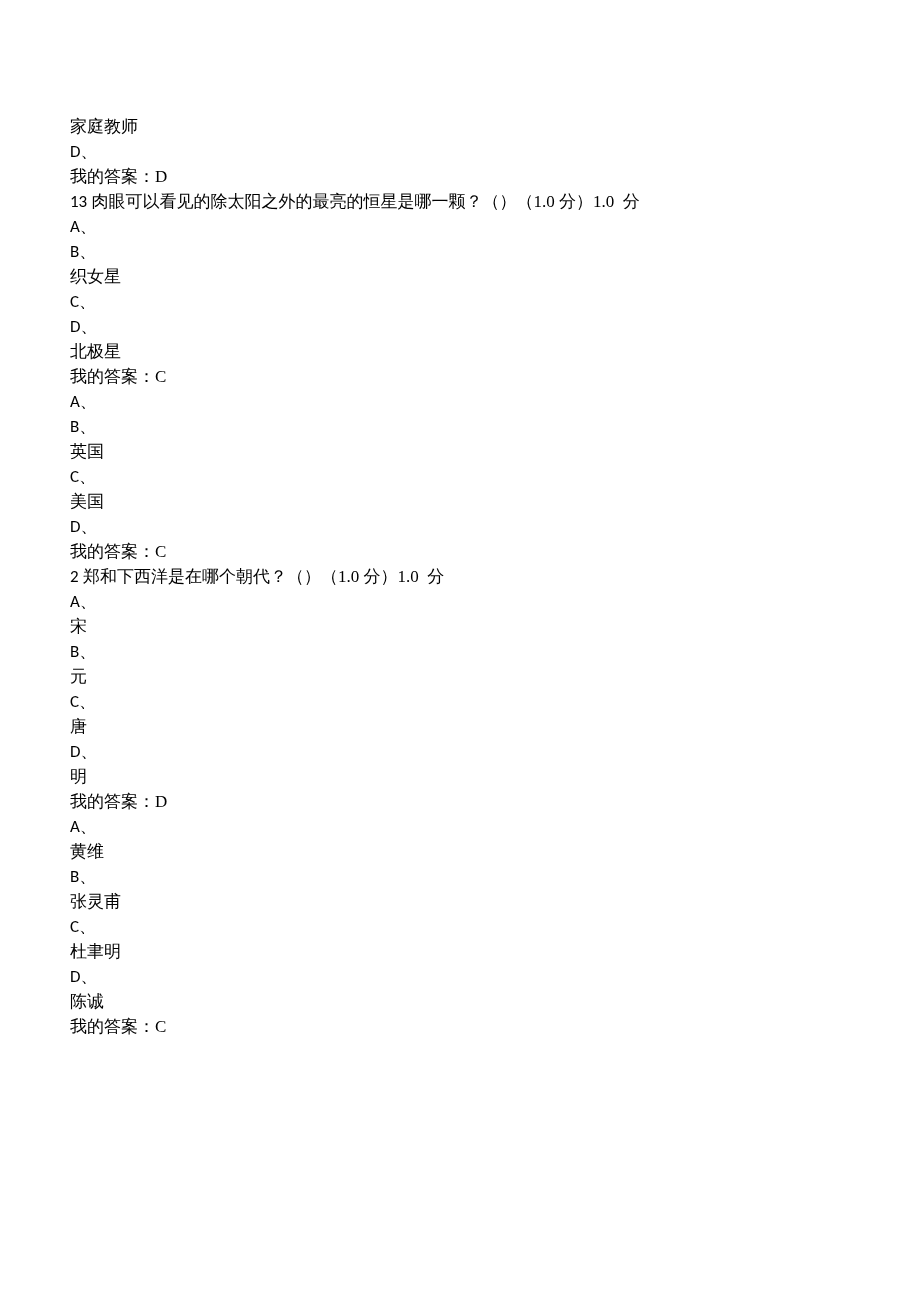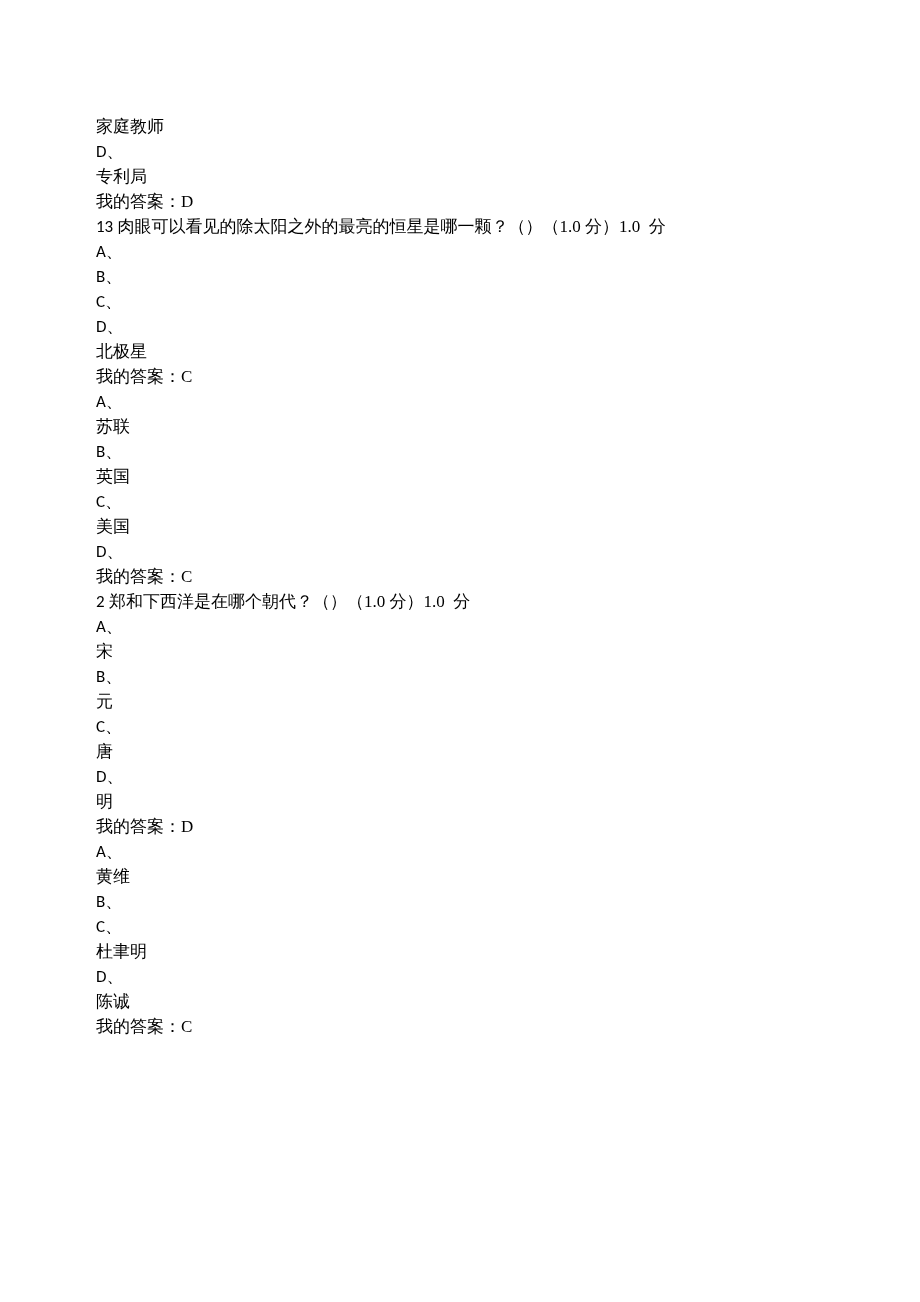--- a/index.html
+++ b/index.html
@@ -9,51 +9,50 @@
   }
   body {
     width: 920px;
     min-height: 1302px;
     font-family: "SimSun", "Songti SC", serif;
     font-size: 17px;
     line-height: 25px;
     color: #000;
   }
   .page {
-    padding: 114px 0 0 96px;
+    padding: 114px 0 0 70px;
     width: 680px;
   }
   .ln {
     white-space: pre;
     min-height: 25px;
   }
   .latin {
     font-family: "Calibri", Arial, sans-serif;
   }
 </style>
 </head>
 <body>
 
 <div class="page">
 
   <div class="ln">家庭教师</div>
   <div class="ln latin">D、</div>
-  <div class="ln">专利局</div>
   <div class="ln">我的答案：D</div>
 
   <div class="ln"><span class="latin">13</span><span> 肉眼可以看见的除太阳之外的最亮的恒星是哪一颗？（）（1.0 分）1.0  分</span></div>
   <div class="ln latin">A、</div>
   <div class="ln latin">B、</div>
+  <div class="ln">织女星</div>
   <div class="ln latin">C、</div>
   <div class="ln latin">D、</div>
   <div class="ln">北极星</div>
   <div class="ln">我的答案：C</div>
 
   <div class="ln latin">A、</div>
-  <div class="ln">苏联</div>
   <div class="ln latin">B、</div>
   <div class="ln">英国</div>
   <div class="ln latin">C、</div>
   <div class="ln">美国</div>
   <div class="ln latin">D、</div>
   <div class="ln">我的答案：C</div>
 
   <div class="ln"><span class="latin">2</span><span> 郑和下西洋是在哪个朝代？（）（1.0 分）1.0  分</span></div>
   <div class="ln latin">A、</div>
   <div class="ln">宋</div>
@@ -61,19 +60,20 @@
   <div class="ln">元</div>
   <div class="ln latin">C、</div>
   <div class="ln">唐</div>
   <div class="ln latin">D、</div>
   <div class="ln">明</div>
   <div class="ln">我的答案：D</div>
 
   <div class="ln latin">A、</div>
   <div class="ln">黄维</div>
   <div class="ln latin">B、</div>
+  <div class="ln">张灵甫</div>
   <div class="ln latin">C、</div>
   <div class="ln">杜聿明</div>
   <div class="ln latin">D、</div>
   <div class="ln">陈诚</div>
   <div class="ln">我的答案：C</div>
 
 </div>
 
 </body></html>

